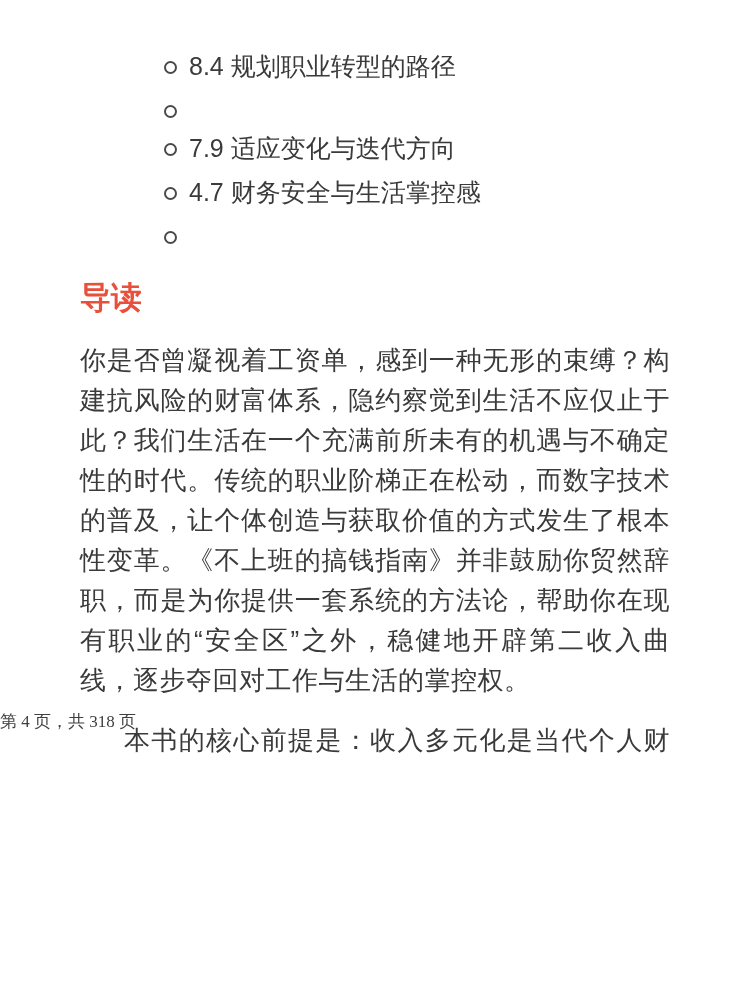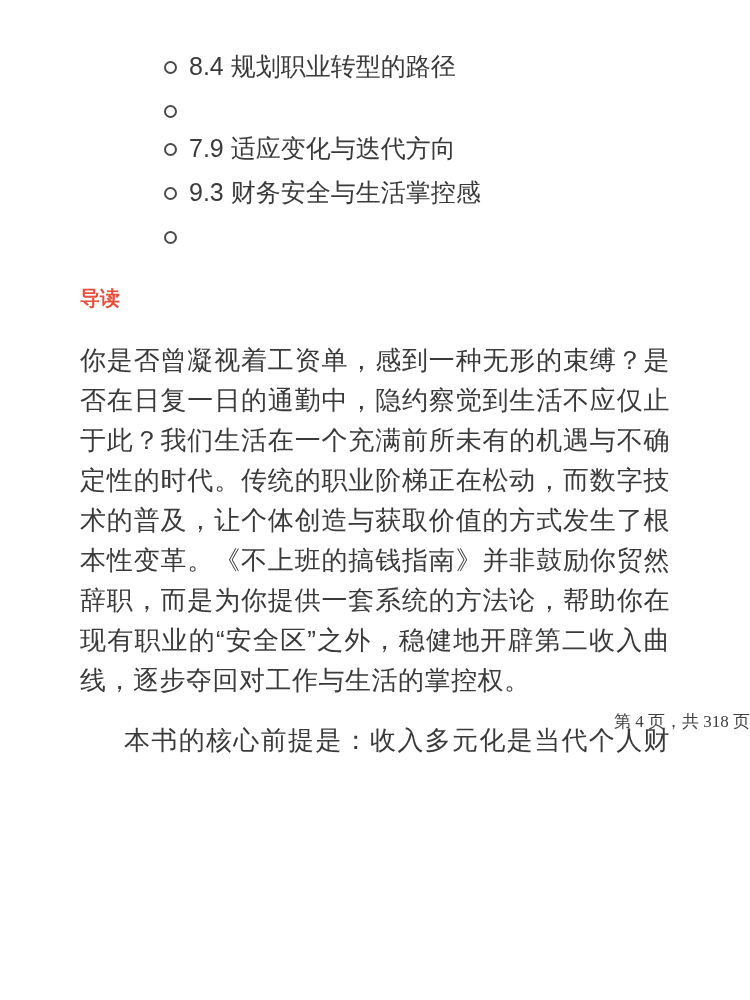--- a/index.html
+++ b/index.html
@@ -40,46 +40,45 @@
   .toc-item.l2 { padding-left: 84px; margin-bottom: 16px; }
   .toc-item.l2 .bullet {
     width: 9px; height: 9px;
     background: transparent;
     border: 2px solid #4a4a4a;
     margin-right: 12px;
   }
   
   .section-heading {
     margin: 34px 0 0 0;
-    font-size: 20px;
+    font-size: 31px;
     line-height: 40px;
     font-weight: 700;
     color: #e8503c;
   }
   .body-paragraph {
     margin: 22px 0 0 0;
     font-size: 26px;
     line-height: 40px;
     color: #3a3a3a;
     text-align: justify;
     letter-spacing: 0.5px;
   }
   .body-paragraph + .body-paragraph { margin-top: 20px; margin-left: 44px; }
   
   .page-footer {
     position: absolute;
     left: 0;
     right: 0;
     bottom: 30px;
-    text-align: right;
+    text-align: left;
     font-family: "Liberation Serif", serif;
     font-size: 17px;
     line-height: 20px;
     color: #3f3f3f;
-    padding-left: 20px;
   }
 </style>
 </head>
 <body>
 
 <div class="page">
   <div class="content">
 
     <div class="toc">
       <div class="toc-item l2">
@@ -88,29 +87,29 @@
       </div>
       <div class="toc-item l2">
         <span class="bullet"></span>
       </div>
       <div class="toc-item l2">
         <span class="bullet"></span>
         <span>7.9 适应变化与迭代方向</span>
       </div>
       <div class="toc-item l2">
         <span class="bullet"></span>
-        <span>9.3 财务安全与生活掌控感</span>
+        <span>4.7 财务安全与生活掌控感</span>
       </div>
       <div class="toc-item l2">
         <span class="bullet"></span>
       </div>
     </div>
 
     <h2 class="section-heading" style="color: rgb(232, 80, 60);">导读</h2>
 
-    <p class="body-paragraph">你是否曾凝视着工资单，感到一种无形的束缚？是否在日复一日的通勤中，隐约察觉到生活不应仅止于此？我们生活在一个充满前所未有的机遇与不确定性的时代。传统的职业阶梯正在松动，而数字技术的普及，让个体创造与获取价值的方式发生了根本性变革。《不上班的搞钱指南》并非鼓励你贸然辞职，而是为你提供一套系统的方法论，帮助你在现有职业的“安全区”之外，稳健地开辟第二收入曲线，逐步夺回对工作与生活的掌控权。</p>
+    <p class="body-paragraph">你是否曾凝视着工资单，感到一种无形的束缚？构建抗风险的财富体系，隐约察觉到生活不应仅止于此？我们生活在一个充满前所未有的机遇与不确定性的时代。传统的职业阶梯正在松动，而数字技术的普及，让个体创造与获取价值的方式发生了根本性变革。《不上班的搞钱指南》并非鼓励你贸然辞职，而是为你提供一套系统的方法论，帮助你在现有职业的“安全区”之外，稳健地开辟第二收入曲线，逐步夺回对工作与生活的掌控权。</p>
 
     <p class="body-paragraph">本书的核心前提是：收入多元化是当代个人财务安全的基石。依赖单一薪资来源，在经济波动或行业变迁面前是脆弱的。副业的意义远不止于“赚外</p>
 
   </div>
 
   <div class="page-footer">第 4 页，共 318 页</div>
 </div>
 
 </body></html>

